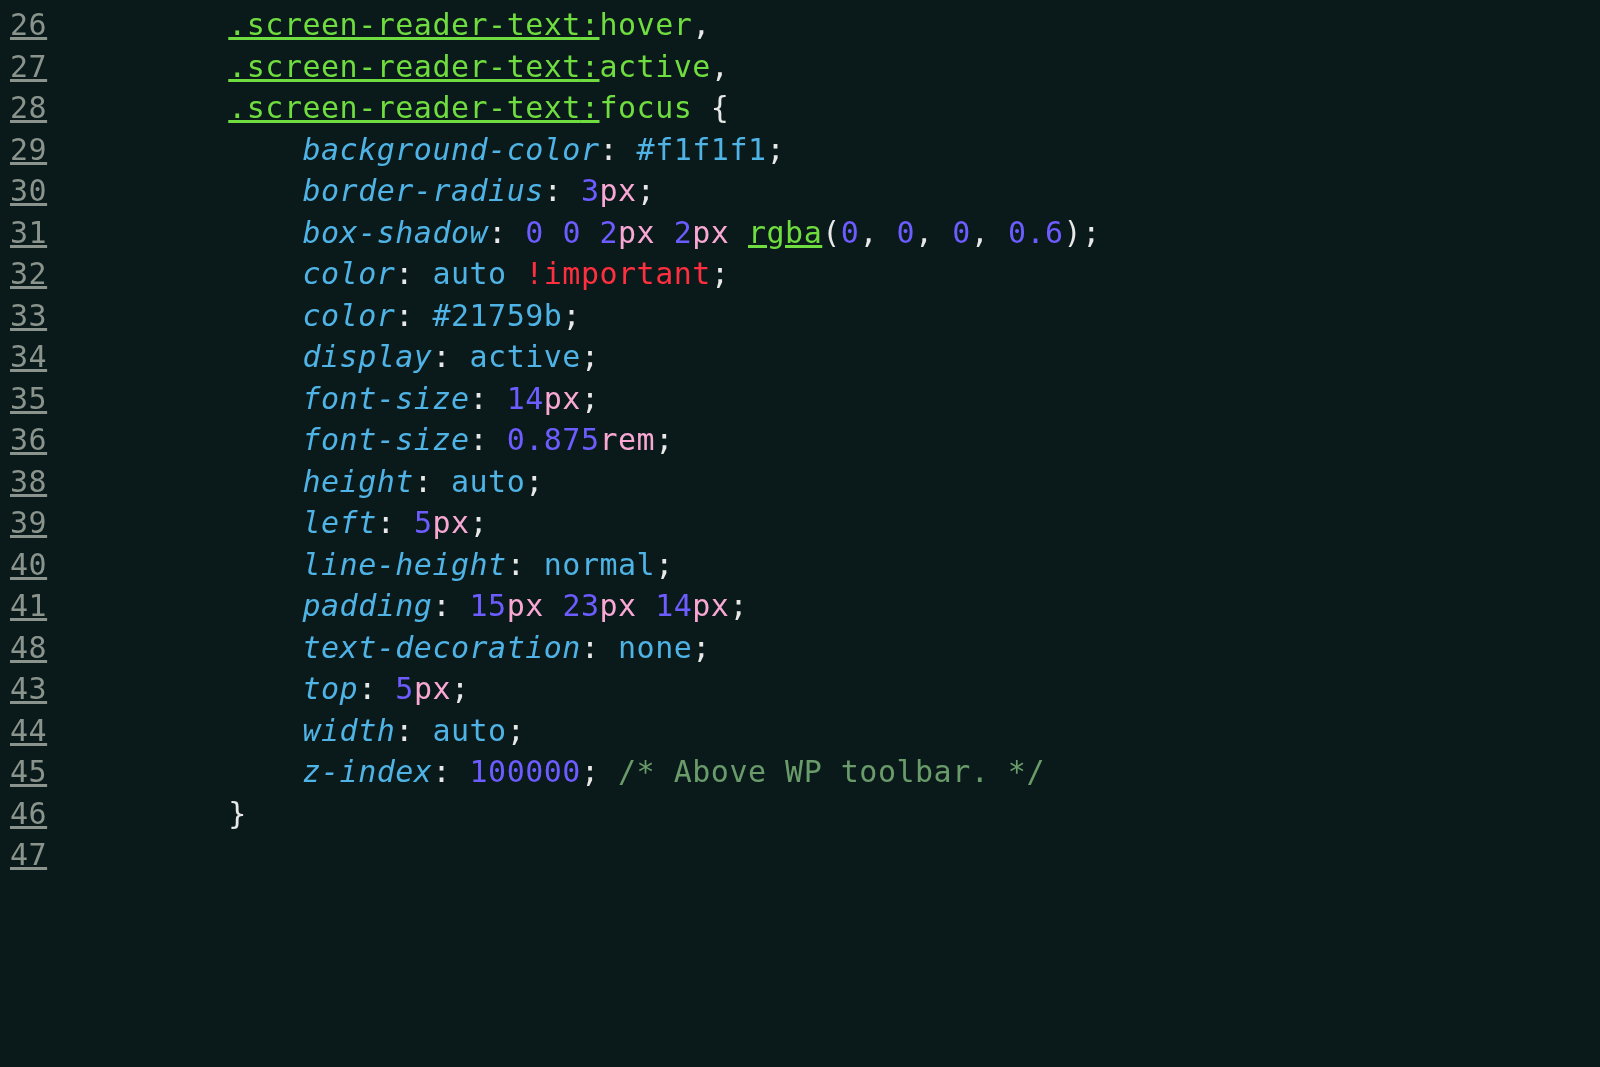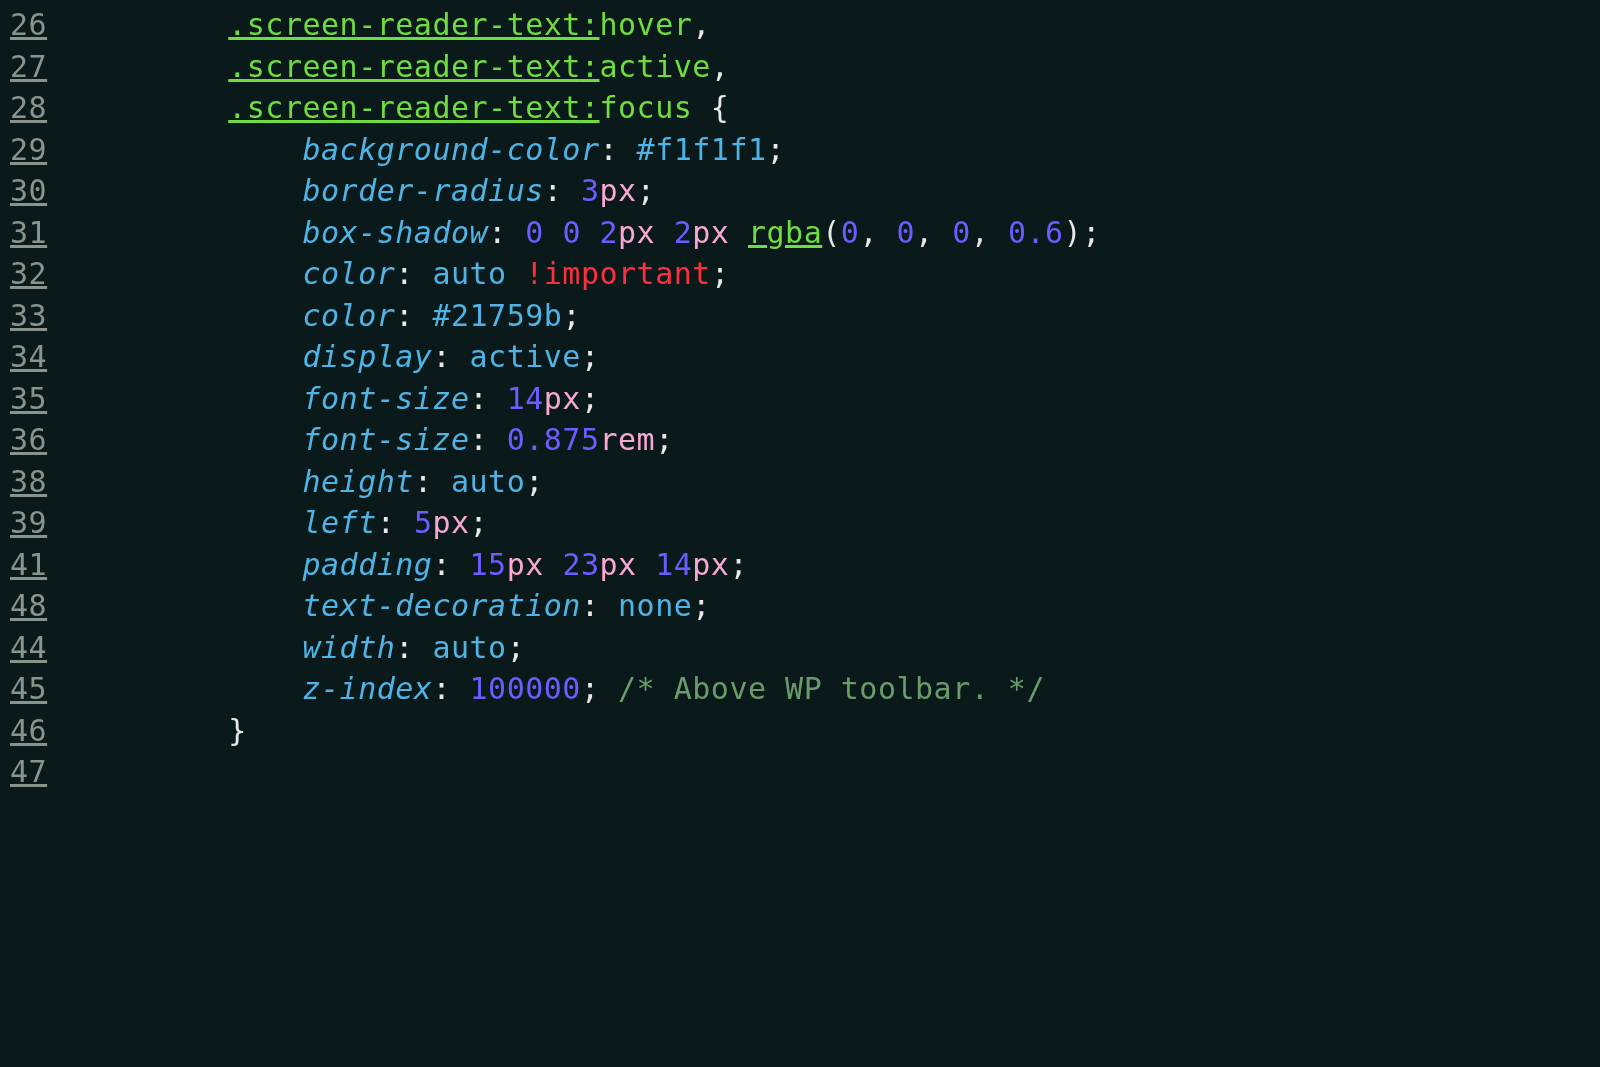--- a/index.html
+++ b/index.html
@@ -63,19 +63,21 @@
     <div class="line"><span class="gutter">29</span><span class="code"><span>        </span><span class="prop">background-color</span><span class="colon">: </span><span class="hex">#f1f1f1</span><span class="semicolon">;</span></span></div>
     <div class="line"><span class="gutter">30</span><span class="code"><span>        </span><span class="prop">border-radius</span><span class="colon">: </span><span class="num">3</span><span class="unit">px</span><span class="semicolon">;</span></span></div>
     <div class="line"><span class="gutter">31</span><span class="code"><span>        </span><span class="prop">box-shadow</span><span class="colon">: </span><span class="num">0</span><span class="punct"> </span><span class="num">0</span><span class="punct"> </span><span class="num">2</span><span class="unit">px</span><span class="punct"> </span><span class="num">2</span><span class="unit">px</span><span class="punct"> </span><span class="func">rgba</span><span class="paren">(</span><span class="num">0</span><span class="punct">, </span><span class="num">0</span><span class="punct">, </span><span class="num">0</span><span class="punct">, </span><span class="num">0.6</span><span class="paren">)</span><span class="semicolon">;</span></span></div>
     <div class="line"><span class="gutter">32</span><span class="code"><span>        </span><span class="prop">color</span><span class="colon">: </span><span class="ident">auto</span><span class="punct"> </span><span class="important">!important</span><span class="semicolon">;</span></span></div>
     <div class="line"><span class="gutter">33</span><span class="code"><span>        </span><span class="prop">color</span><span class="colon">: </span><span class="hex">#21759b</span><span class="semicolon">;</span></span></div>
     <div class="line"><span class="gutter">34</span><span class="code"><span>        </span><span class="prop">display</span><span class="colon">: </span><span class="ident">active</span><span class="semicolon">;</span></span></div>
     <div class="line"><span class="gutter">35</span><span class="code"><span>        </span><span class="prop">font-size</span><span class="colon">: </span><span class="num">14</span><span class="unit">px</span><span class="semicolon">;</span></span></div>
     <div class="line"><span class="gutter">36</span><span class="code"><span>        </span><span class="prop">font-size</span><span class="colon">: </span><span class="num">0.875</span><span class="unit">rem</span><span class="semicolon">;</span></span></div>
     <div class="line"><span class="gutter">38</span><span class="code"><span>        </span><span class="prop">height</span><span class="colon">: </span><span class="ident">auto</span><span class="semicolon">;</span></span></div>
     <div class="line"><span class="gutter">39</span><span class="code"><span>        </span><span class="prop">left</span><span class="colon">: </span><span class="num">5</span><span class="unit">px</span><span class="semicolon">;</span></span></div>
+    <div class="line"><span class="gutter">40</span><span class="code"><span>        </span><span class="prop">line-height</span><span class="colon">: </span><span class="ident">normal</span><span class="semicolon">;</span></span></div>
     <div class="line"><span class="gutter">41</span><span class="code"><span>        </span><span class="prop">padding</span><span class="colon">: </span><span class="num">15</span><span class="unit">px</span><span class="punct"> </span><span class="num">23</span><span class="unit">px</span><span class="punct"> </span><span class="num">14</span><span class="unit">px</span><span class="semicolon">;</span></span></div>
     <div class="line"><span class="gutter">48</span><span class="code"><span>        </span><span class="prop">text-decoration</span><span class="colon">: </span><span class="ident">none</span><span class="semicolon">;</span></span></div>
+    <div class="line"><span class="gutter">43</span><span class="code"><span>        </span><span class="prop">top</span><span class="colon">: </span><span class="num">5</span><span class="unit">px</span><span class="semicolon">;</span></span></div>
     <div class="line"><span class="gutter">44</span><span class="code"><span>        </span><span class="prop">width</span><span class="colon">: </span><span class="ident">auto</span><span class="semicolon">;</span></span></div>
     <div class="line"><span class="gutter">45</span><span class="code"><span>        </span><span class="prop">z-index</span><span class="colon">: </span><span class="num">100000</span><span class="semicolon">;</span><span class="punct"> </span><span class="comment">/* Above WP toolbar. */</span></span></div>
     <div class="line"><span class="gutter">46</span><span class="code"><span>    </span><span class="brace">}</span></span></div>
     <div class="line"><span class="gutter">47</span><span class="code"></span></div>
   </div>
 
 </body></html>

